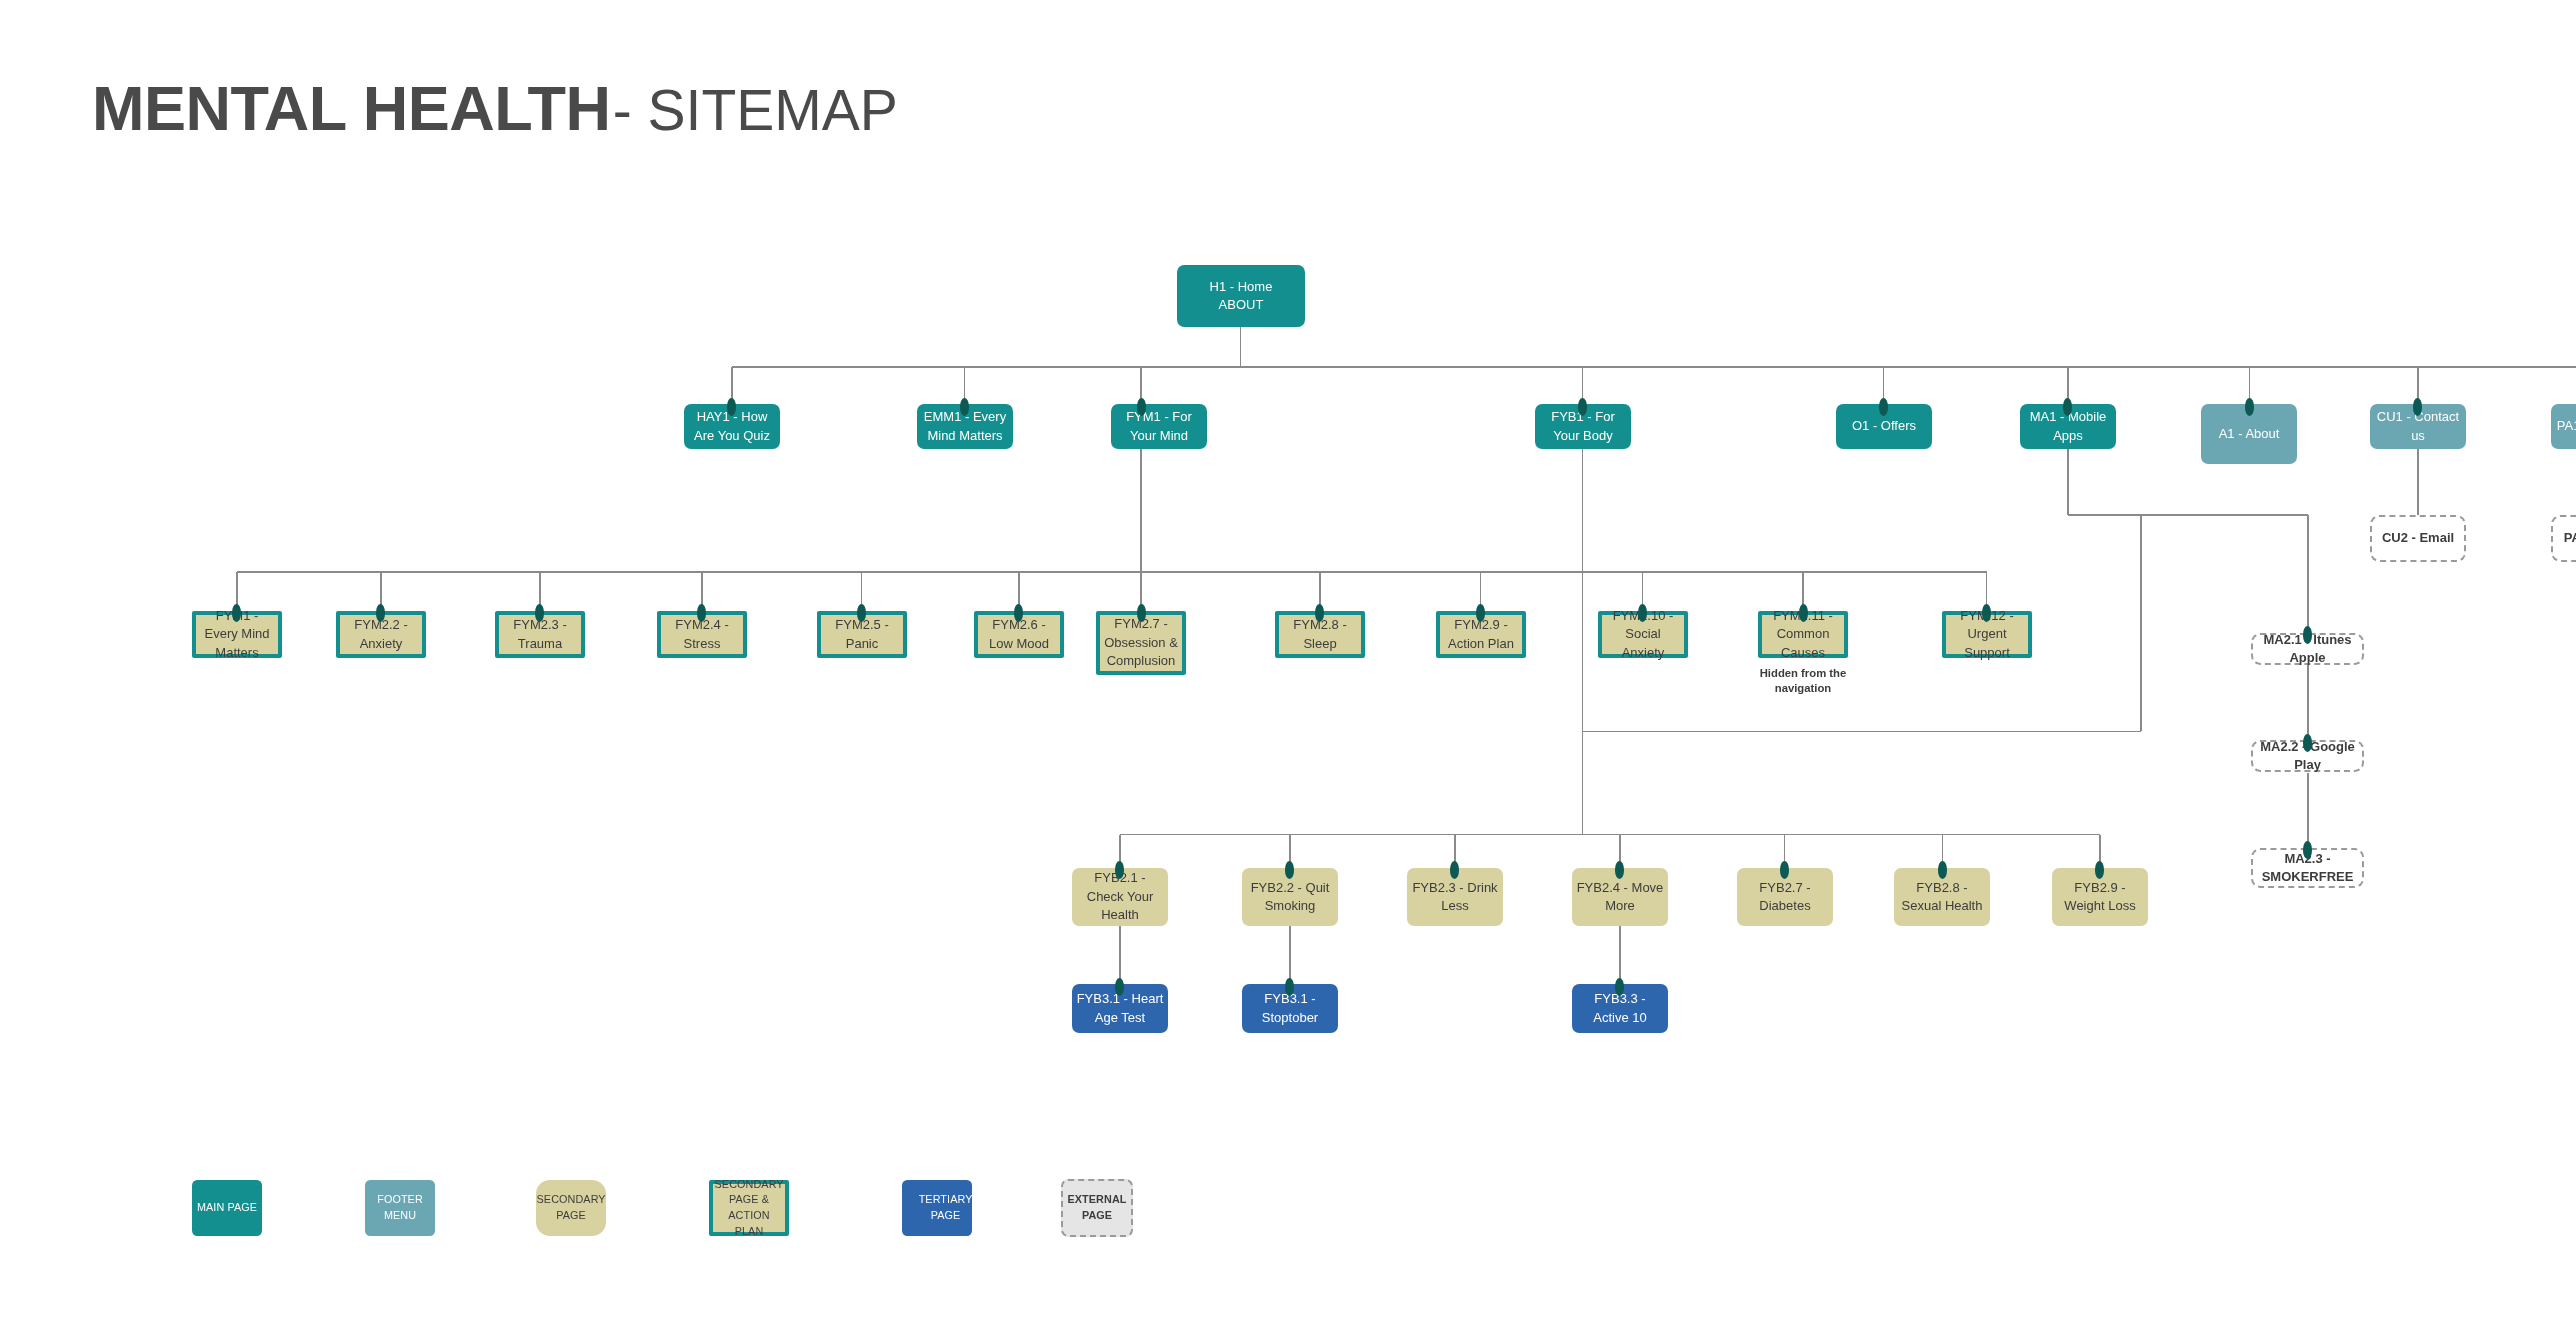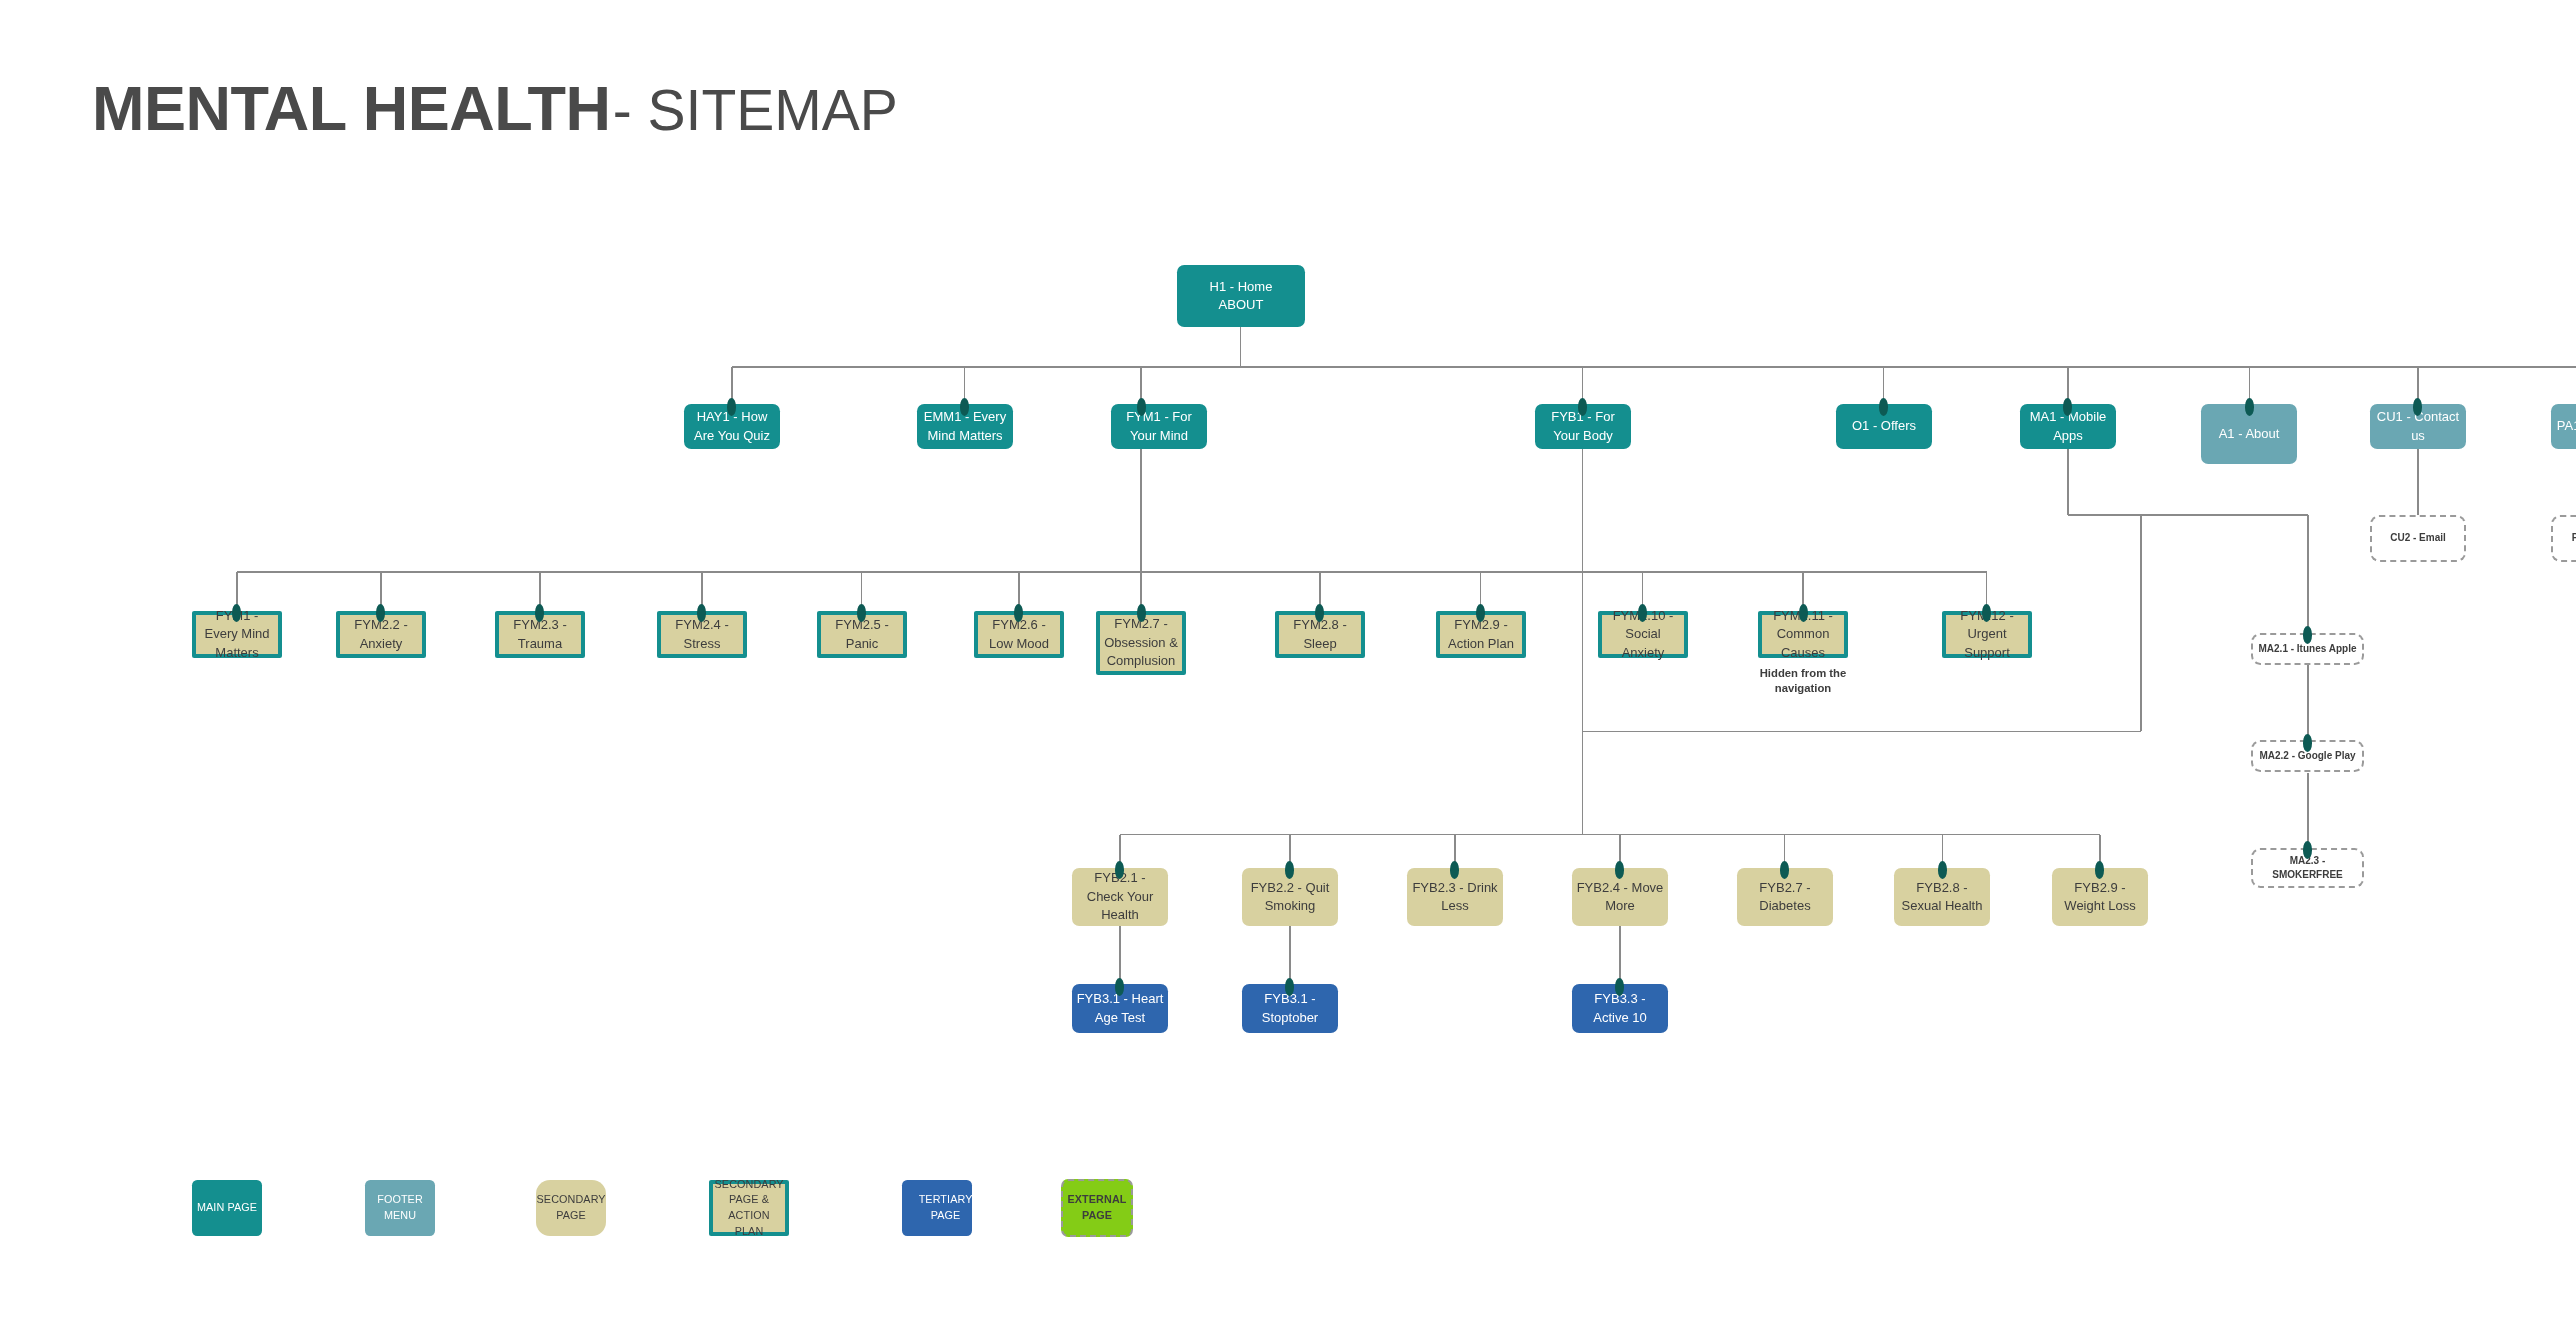--- a/index.html
+++ b/index.html
@@ -64,21 +64,21 @@
     border: 4.6px solid #148f8f;
     font-size: 13px;
   }
   .node.tertiary {
     background: #2e66ae; color: #ffffff; border-radius: 7.2px;
     font-size: 13px;
   }
   .node.external {
     background: #ffffff; color: #3d3d3d; border-radius: 9.3px;
     border: 2.6px dashed #9a9a9a;
-    font-size: 10px; font-weight: 700;
+    font-size: 13px; font-weight: 700;
   }
 
   
   .pin {
     position: absolute;
     width: 9.3px; height: 17.5px;
     background: #0d5a54;
     border-radius: 50%;
     z-index: 4;
     pointer-events: none;
@@ -98,21 +98,21 @@
     display: flex; align-items: center; justify-content: center;
     text-align: center; line-height: 1.45;
     font-size: 10.8px; letter-spacing: 0.1px;
     padding: 2.1px 3.1px;
   }
   .legend-item.main { background:#148f8f; color:#fff; border-radius: 5.2px; }
   .legend-item.footer { background:#6aa7b3; color:#fff; border-radius: 5.2px; }
   .legend-item.secondary { background:#d8d1a0; color:#3d3d3d; border-radius: 14px; }
   .legend-item.secondary-action { background:#d8d1a0; color:#3d3d3d; border: 4.6px solid #148f8f; border-radius: 2.1px; }
   .legend-item.tertiary { background:#2e66ae; color:#fff; border-radius: 5.2px; padding-left: 20px; }
-  .legend-item.external { background:#84cc16; color:#3d3d3d; border: 2.6px dashed #9a9a9a; border-radius: 7.2px; font-weight:700; }
+  .legend-item.external { background:#e5e5e5; color:#3d3d3d; border: 2.6px dashed #9a9a9a; border-radius: 7.2px; font-weight:700; }
 </style>
 </head>
 <body>
 
 <div id="stage">
 
   <div id="header-title">
     <span class="t-bold">MENTAL HEALTH</span>
     <span class="t-light">- SITEMAP</span>
   </div>

